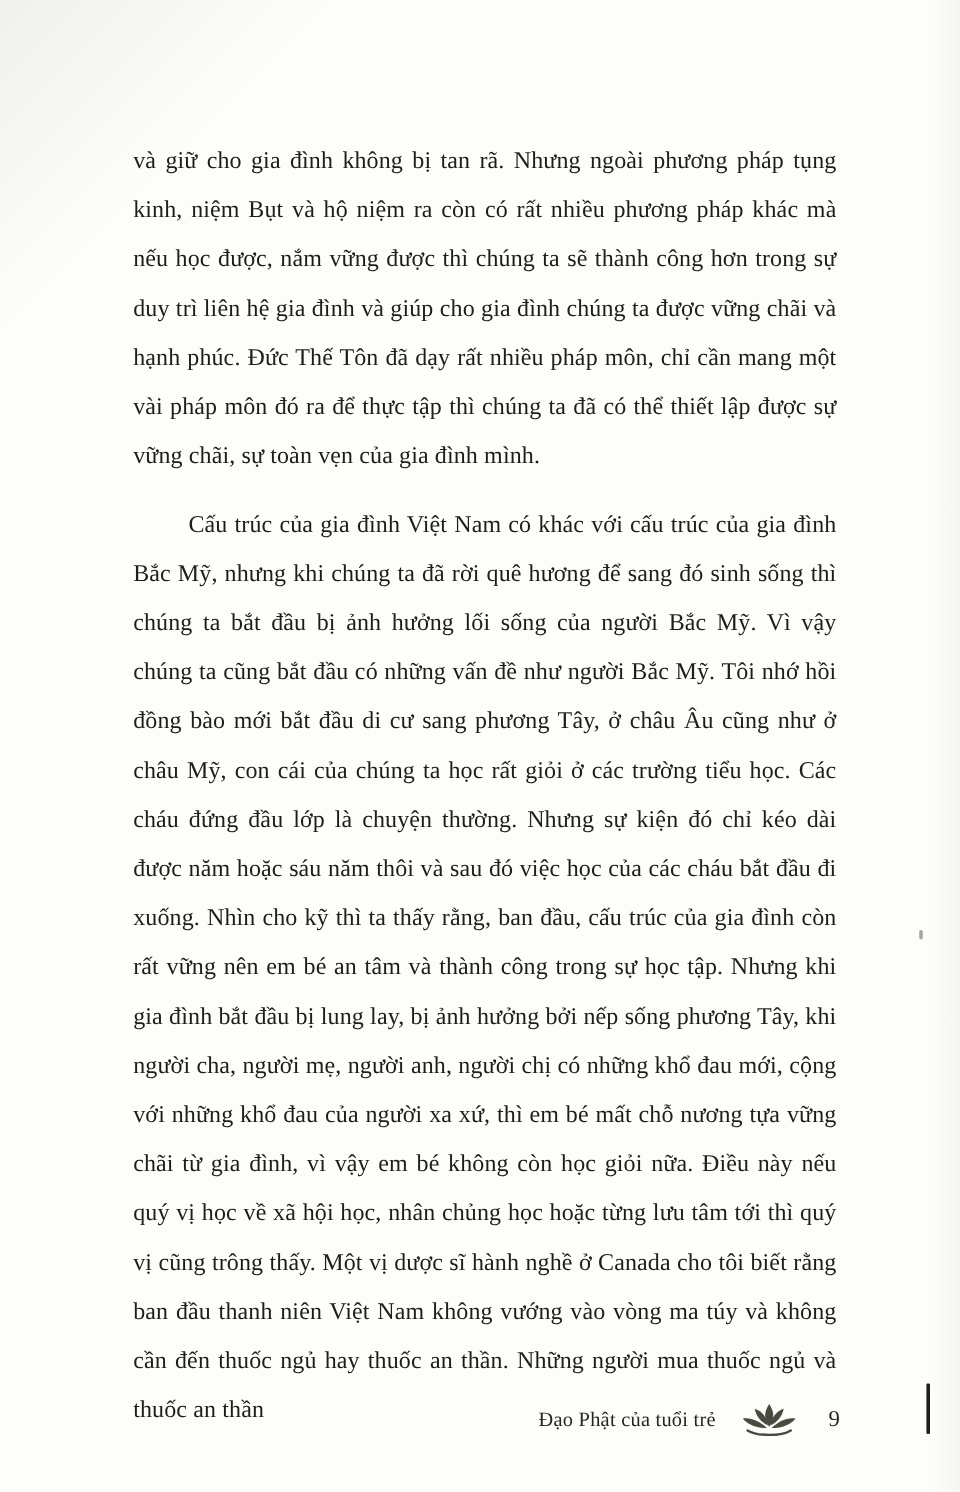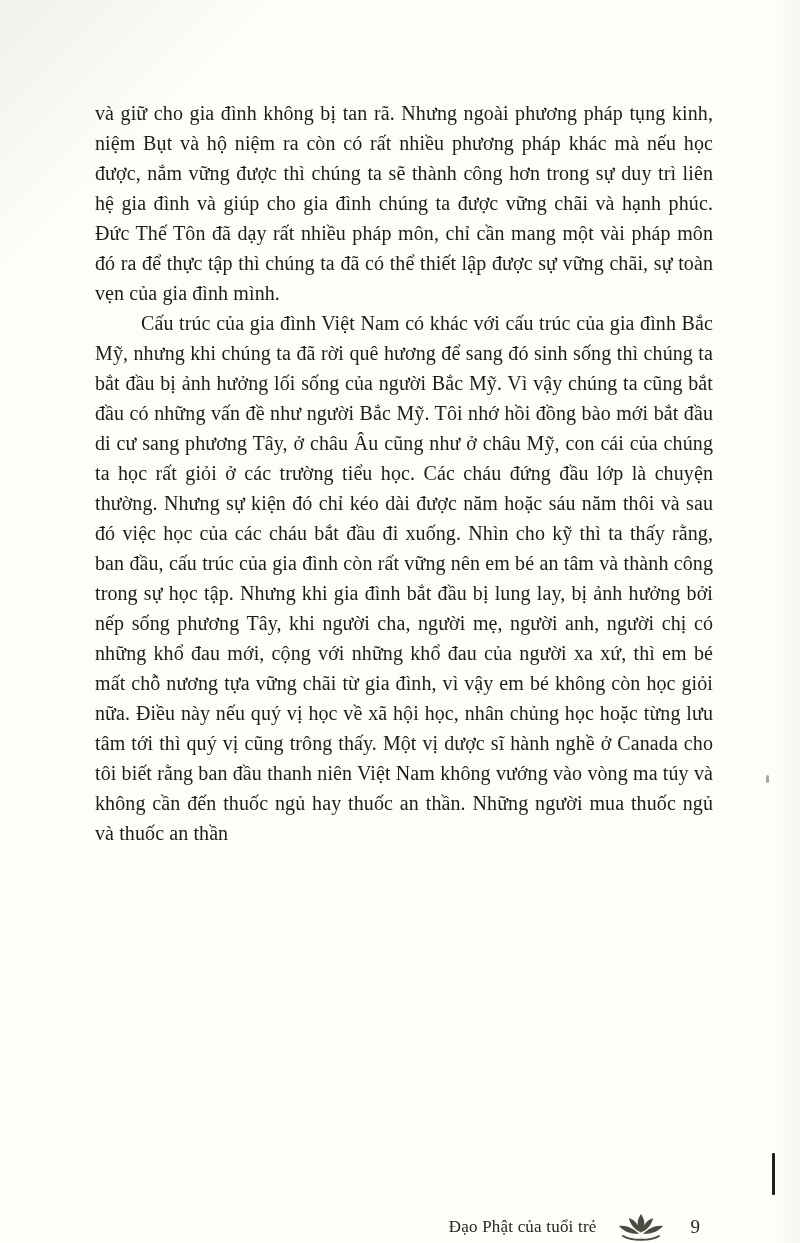--- a/index.html
+++ b/index.html
@@ -22,43 +22,43 @@
                 linear-gradient(270deg, rgba(0,0,0,0.03), rgba(0,0,0,0) 3%);
     pointer-events: none;
   }
   .content {
     position: absolute;
     left: 95px;
     top: 98px;
     width: 618px;
   }
   p.body-text {
-    margin: 0;
+    margin: 16px;
     font-size: 20px;
-    line-height: 30px;
+    line-height: 41px;
     text-align: justify;
     text-justify: inter-word;
     color: #1d1d1b;
     letter-spacing: 0.1px;
   }
   p.body-text.indented {
     text-indent: 46px;
   }
   h2.section-heading {
     margin: 46px 0 34px 42px;
     font-family: "DejaVu Serif", serif;
     font-style: italic;
     font-weight: 600;
     font-size: 29px;
     letter-spacing: 0.3px;
     color: #1d1d1b;
   }
   .footer {
     position: absolute;
-    top: 1212px;
+    top: 1168px;
     left: 0;
     width: 700px;
     display: flex;
     justify-content: flex-end;
     align-items: center;
     gap: 16px;
   }
   .footer-title {
     font-size: 17px;
     color: #26261f;

